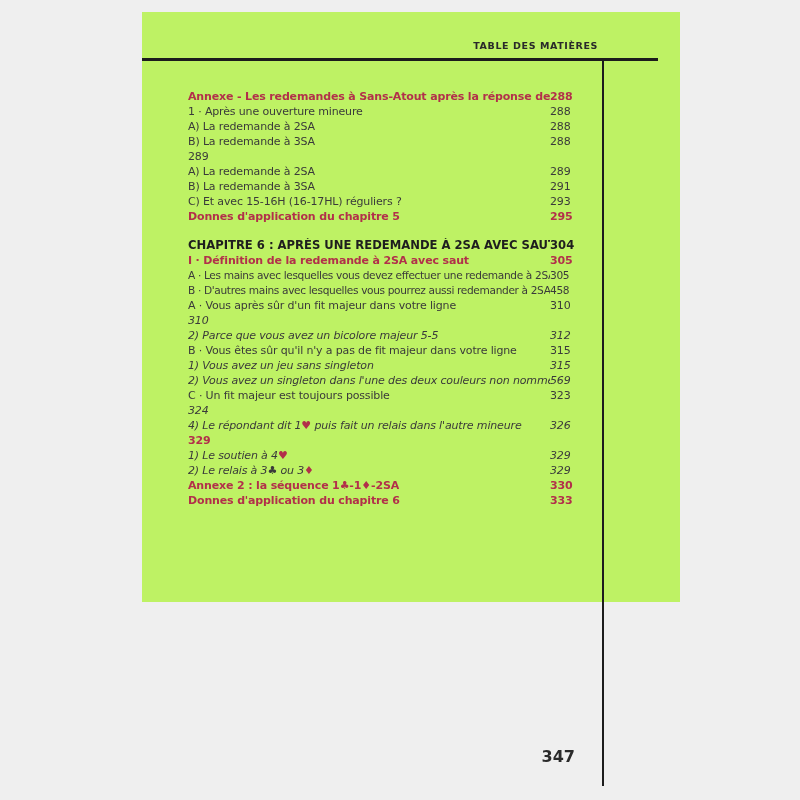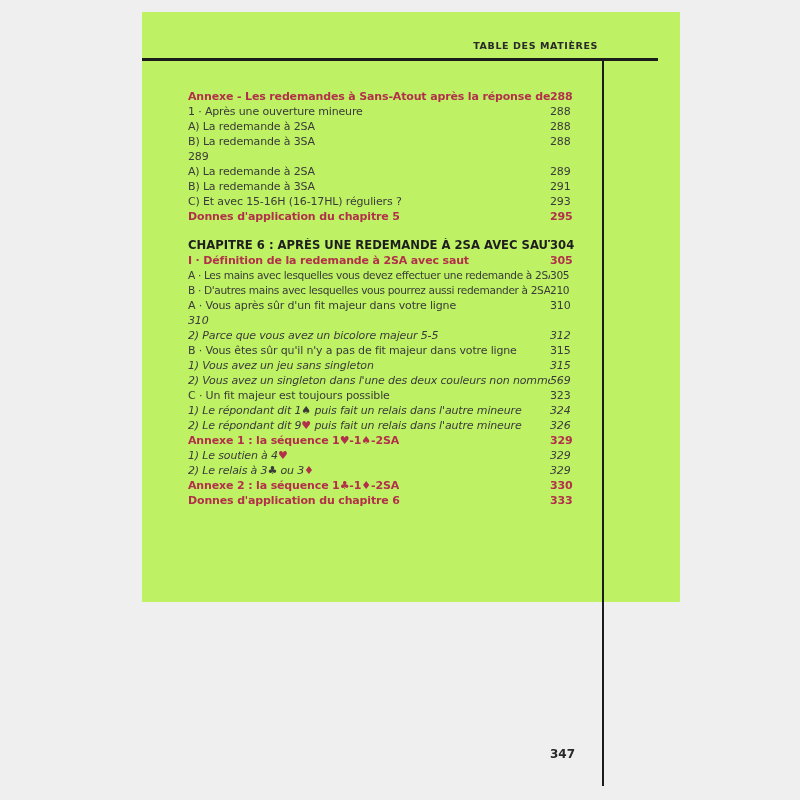--- a/index.html
+++ b/index.html
@@ -31,21 +31,21 @@
     .row .t { overflow:hidden; }
     .row .p { min-width:24px; }
     .row.red { color:#b2304a; font-weight:600; }
     .row.chapter { color:#1e1e1e; font-weight:700; font-size:11.6px; letter-spacing:0; }
     .row.italic { font-style:italic; }
     .row.tight { font-size:10.6px; letter-spacing:-0.35px; }
     .gap { height:14px; }
     .suit-red { color:#b2304a; }
     .page-number {
       position:absolute; left:393px; top:735px; width:40px; text-align:right;
-      font-size:12px; font-weight:700; color:#2a2a2a;
+      font-size:16px; font-weight:700; color:#2a2a2a;
     }
   </style>
 </head>
 <body>
 
 <div class="page">
   <div class="running-head">TABLE DES MATIÈRES</div>
   <div class="head-rule"></div>
   <div class="vert-rule"></div>
 
@@ -96,21 +96,21 @@
     <div class="row red">
         <span class="t">I · Définition de la redemande à 2SA avec saut</span>
         <span class="p">305</span>
       </div>
     <div class="row tight">
         <span class="t">A · Les mains avec lesquelles vous devez effectuer une redemande à 2SA</span>
         <span class="p">305</span>
       </div>
     <div class="row tight">
         <span class="t">B · D'autres mains avec lesquelles vous pourrez aussi redemander à 2SA</span>
-        <span class="p">210</span>
+        <span class="p">458</span>
       </div>
     <div class="row">
         <span class="t">A · Vous après sûr d'un fit majeur dans votre ligne</span>
         <span class="p">310</span>
       </div>
     <div class="row italic">
         <span class="p">310</span>
       </div>
     <div class="row italic">
         <span class="t">2) Parce que vous avez un bicolore majeur 5-5</span>
@@ -127,29 +127,27 @@
     <div class="row italic">
         <span class="t">2) Vous avez un singleton dans l'une des deux couleurs non nommées</span>
         <span class="p">569</span>
       </div>
     <div class="row">
         <span class="t">C · Un fit majeur est toujours possible</span>
         <span class="p">323</span>
       </div>
 
     <div class="row italic">
-      <span class="t"><span>1) Le répondant dit 1</span><span class="suit-black">♠</span><span> puis fait un relais dans l'autre mineure</span></span>
       <span class="p">324</span>
     </div>
     <div class="row italic">
-      <span class="t"><span>2) Le répondant dit 9</span><span class="suit-red">♥</span><span> puis fait un relais dans l'autre mineure</span></span>
+      <span class="t"><span>4) Le répondant dit 1</span><span class="suit-red">♥</span><span> puis fait un relais dans l'autre mineure</span></span>
       <span class="p">326</span>
     </div>
     <div class="row red">
-      <span class="t"><span>Annexe 1 : la séquence 1</span><span>♥</span><span>-1</span><span>♠</span><span>-2SA</span></span>
       <span class="p">329</span>
     </div>
     <div class="row italic">
       <span class="t"><span>1) Le soutien à 4</span><span class="suit-red">♥</span></span>
       <span class="p">329</span>
     </div>
     <div class="row italic">
       <span class="t"><span>2) Le relais à 3</span><span>♣</span><span> ou 3</span><span class="suit-red">♦</span></span>
       <span class="p">329</span>
     </div>

